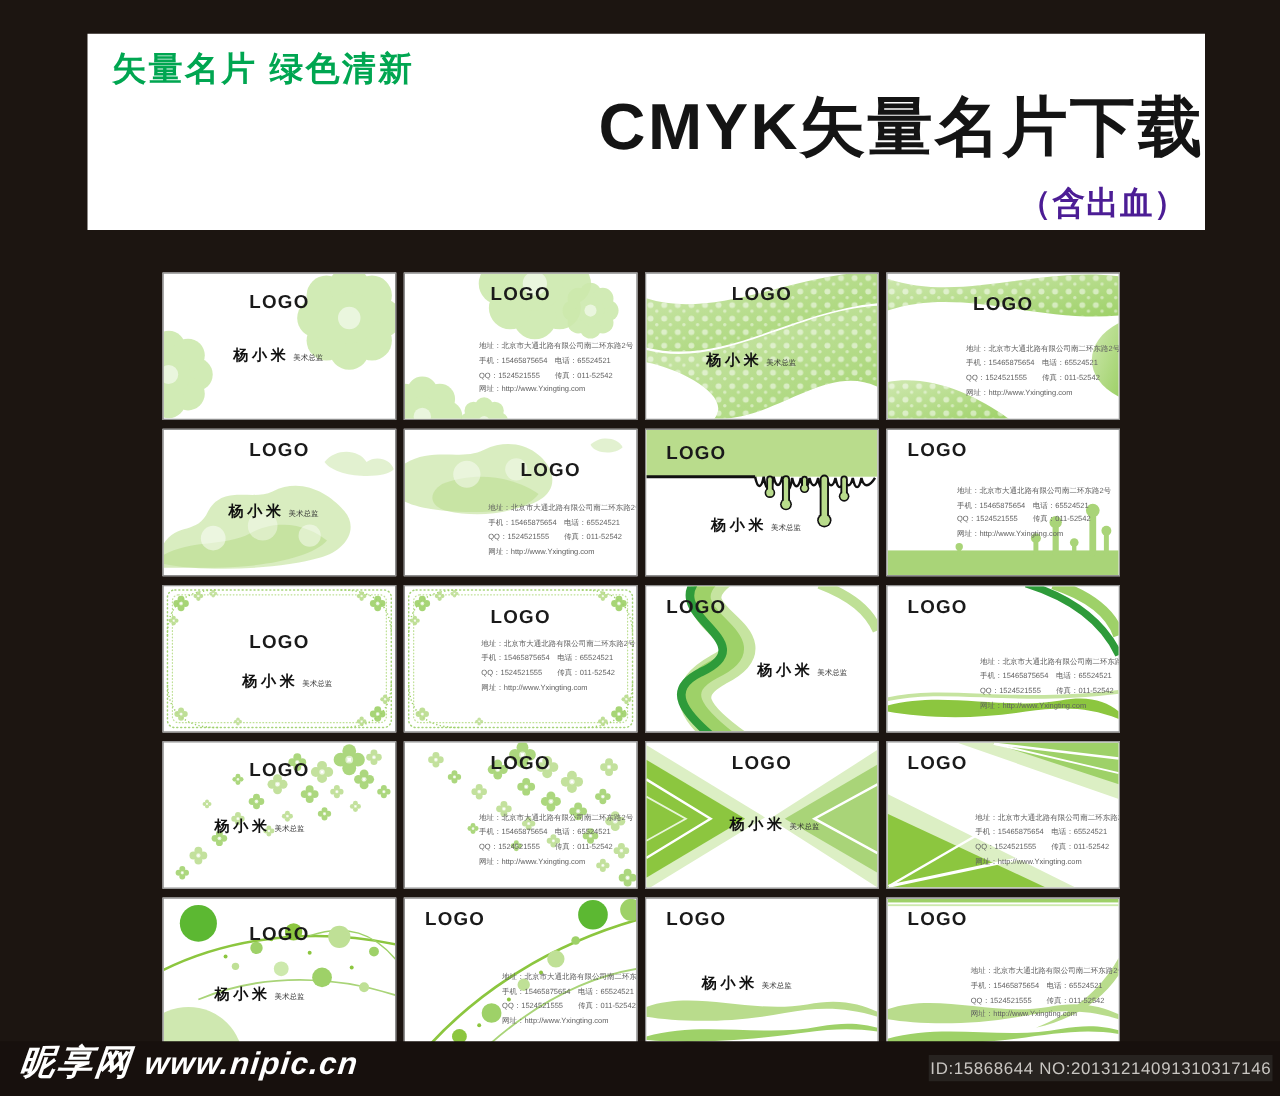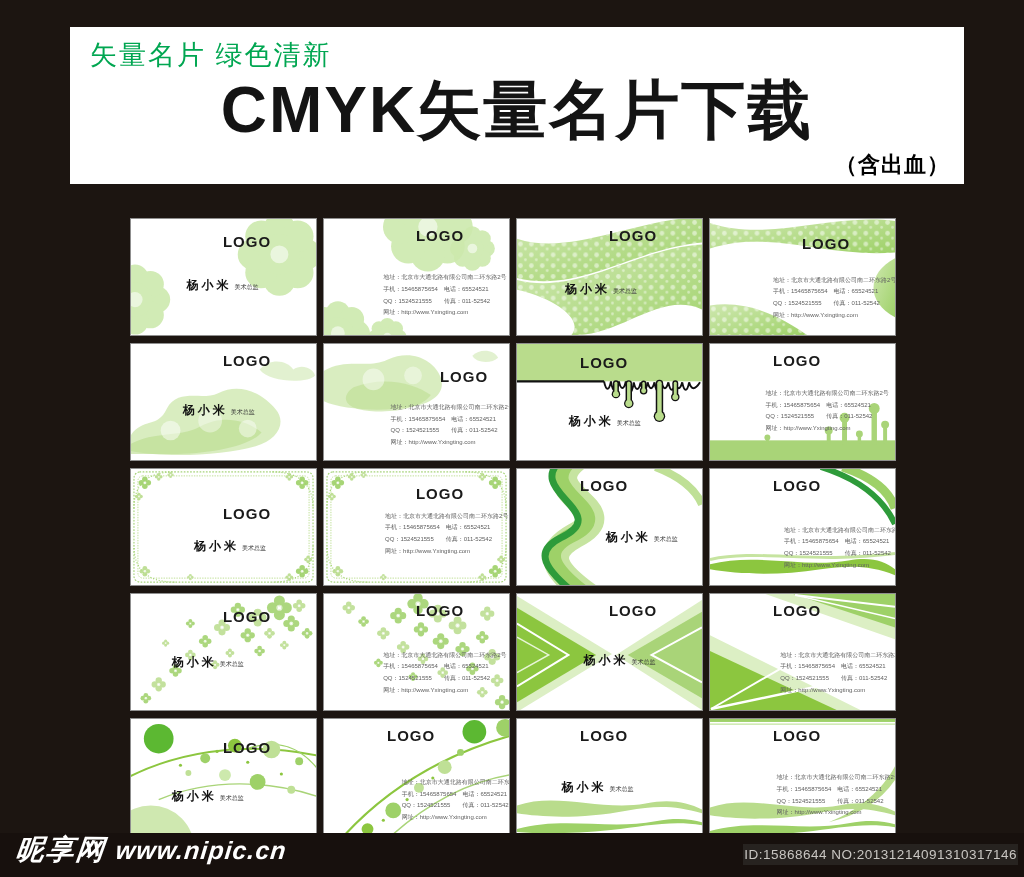--- a/index.html
+++ b/index.html
@@ -8,45 +8,45 @@
     background:#1c1511;
     font-family:"Liberation Sans", sans-serif;
   }
   
   .banner{
     position:absolute;left:70px;top:27px;width:894px;height:157px;
     background:#ffffff;
   }
   .tagline{
     position:absolute;left:20px;top:10px;
-    font-size:27px;font-weight:normal;letter-spacing:2px;color:#00a651;
+    font-size:27px;font-weight:bold;letter-spacing:2px;color:#00a651;
   }
   .big-title{
-    position:absolute;left:0;right:0;top:40px;text-align:center;
-    font-size:64px;font-weight:900;letter-spacing:2px;color:#141414;
+    position:absolute;left:0;right:0;top:40px;text-align:right;
+    font-size:52px;font-weight:900;letter-spacing:2px;color:#141414;
     white-space:nowrap;
   }
   .bleed-note{
     position:absolute;right:14px;bottom:4px;
-    font-size:22px;font-weight:bold;color:#000000;letter-spacing:1px;
+    font-size:26px;font-weight:bold;color:#4c1d95;letter-spacing:1px;
   }
   
   .grid{
     position:absolute;left:130px;top:218px;
     display:grid;grid-template-columns:repeat(4,187px);grid-auto-rows:118px;
     gap:7px 6px;
   }
   .card{
     position:relative;background:#ffffff;border:1px solid #8f8f8f;
     box-sizing:border-box;overflow:hidden;
   }
   .deco{position:absolute;left:0;top:0;width:100%;height:100%;}
   .logo{
     position:absolute;top:8px;left:0;right:0;text-align:center;
-    font-weight:bold;font-size:15px;letter-spacing:1px;color:#1a1a1a;margin-left:47px;
+    font-weight:bold;font-size:15px;letter-spacing:1px;color:#1a1a1a;
   }
   .drip.front .logo,.drip.back .logo,.scurve.front .logo,.scurve.back .logo,
   .tri.back .logo,.branch.back .logo,.swoosh.front .logo,.swoosh.back .logo{
     text-align:left;left:16px;right:auto;
   }
   .lace.front .logo{top:36px}
   .lace.back .logo{top:16px}
   .floral.front .logo{top:14px}
   .bubble.back .logo{top:16px}
   .cloud.back .logo{top:24px;left:26%;right:0}

